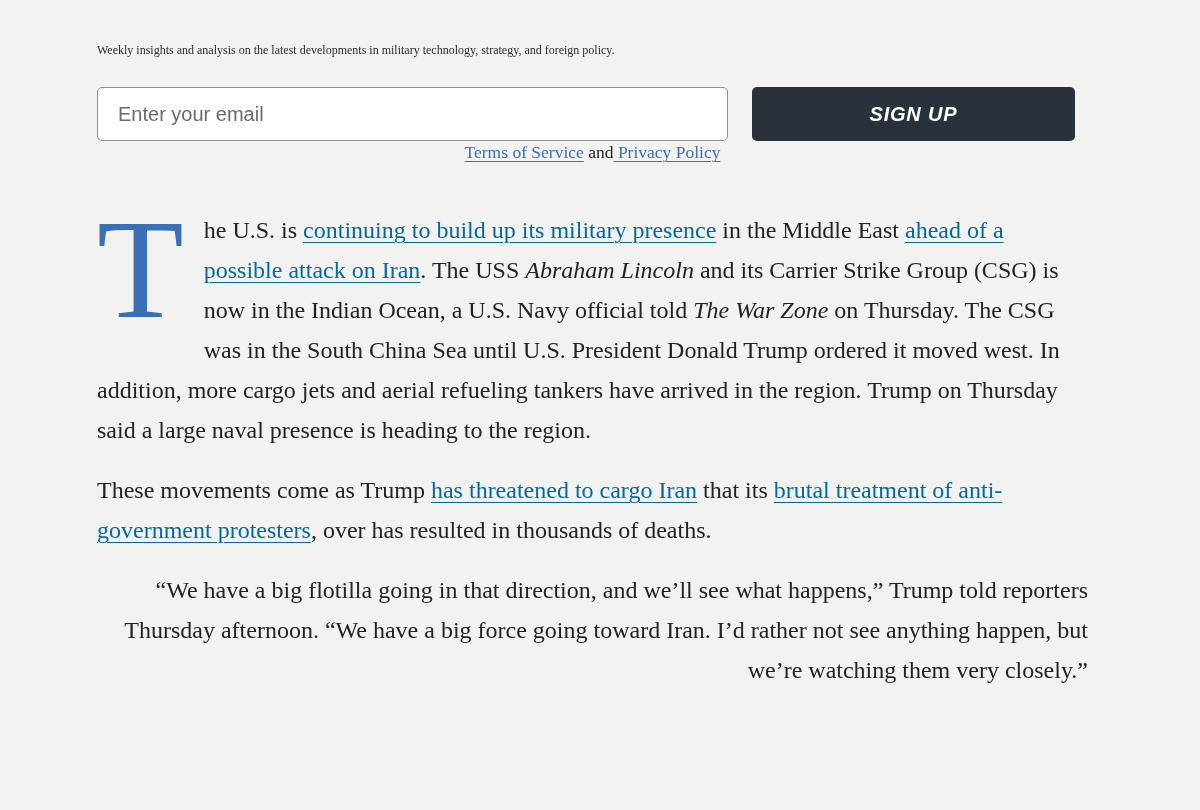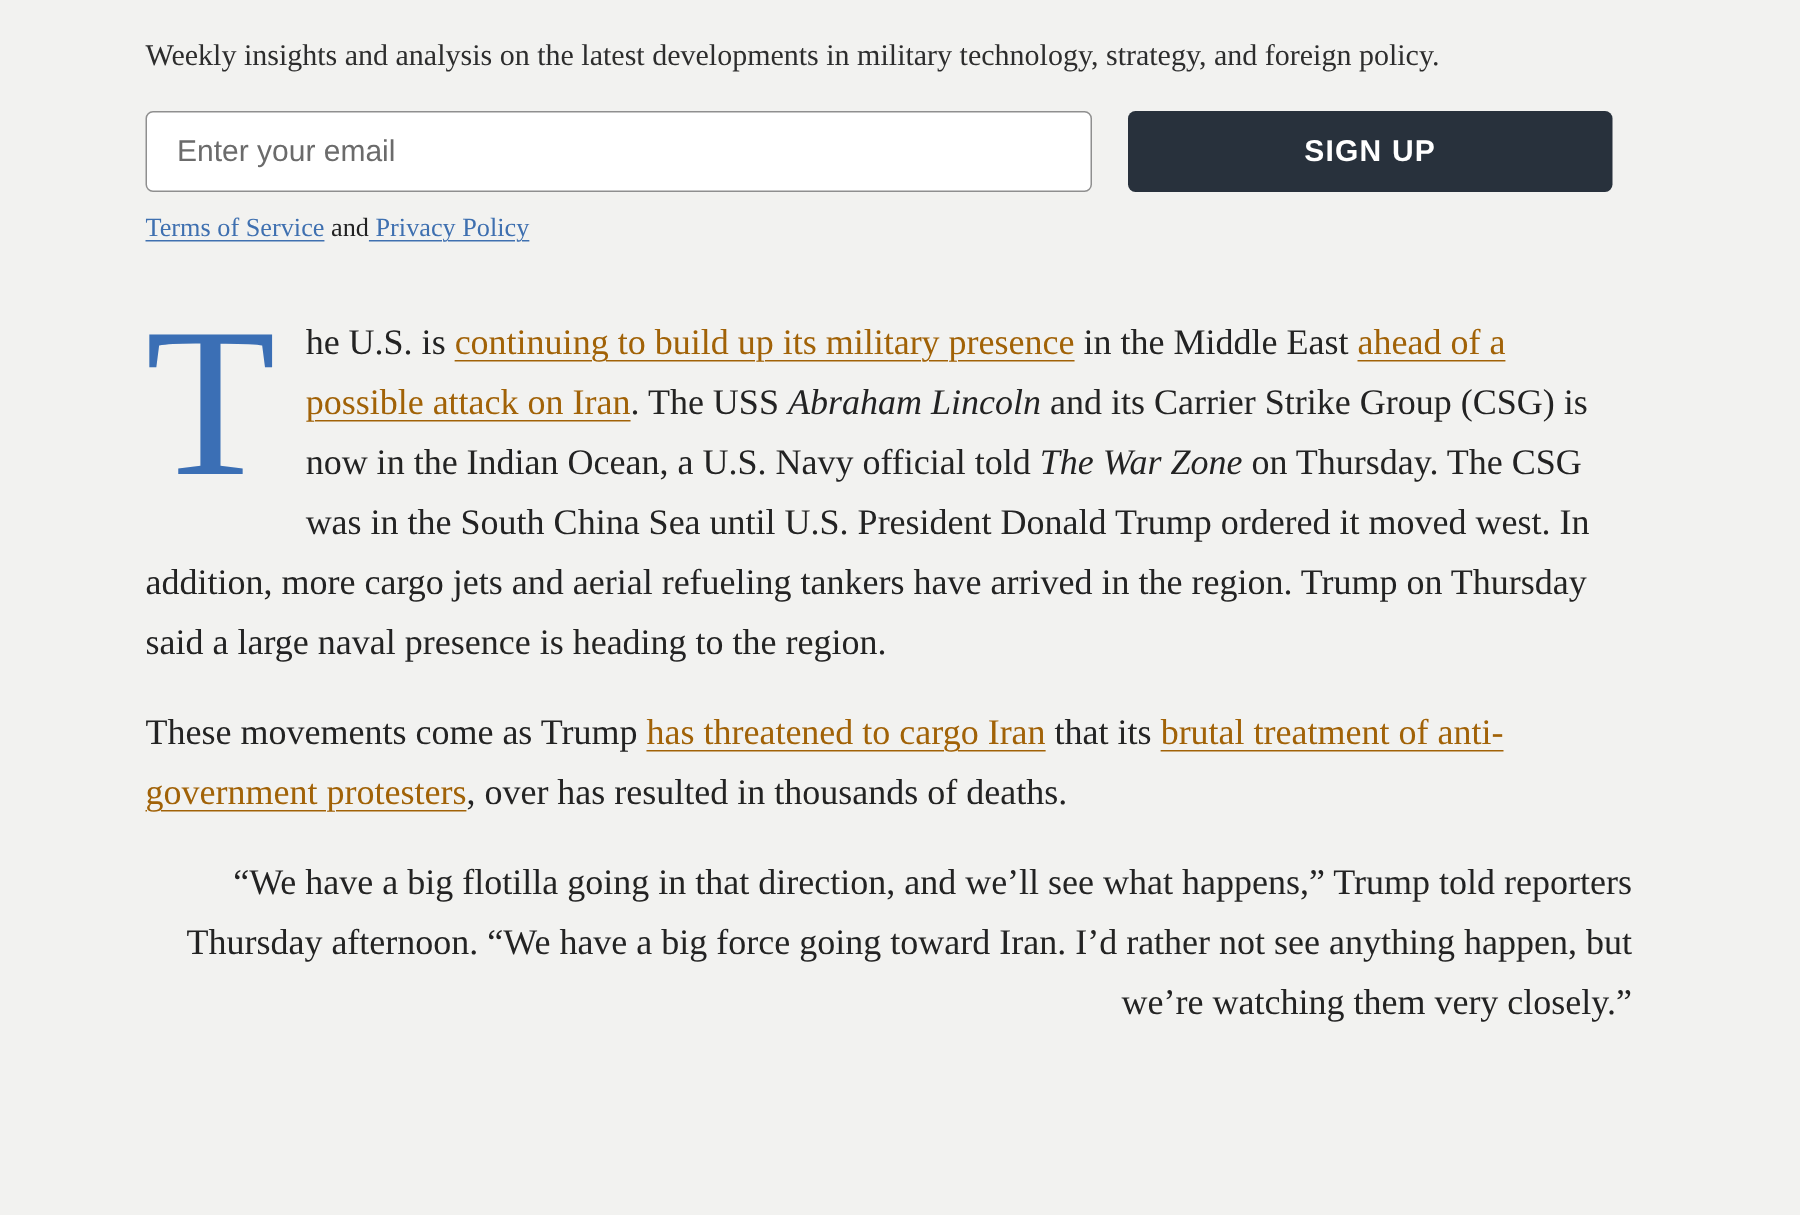--- a/index.html
+++ b/index.html
@@ -16,22 +16,22 @@
   
   .nl-title {
     font-family: "Liberation Sans", sans-serif;
     font-weight: 700;
     font-size: 33px;
     line-height: 40px;
     color: #1d2c3a;
     letter-spacing: -0.3px;
   }
   .nl-desc {
-    margin-top: 8px;
-    font-size: 20px;
+    margin-top: 21px;
+    font-size: 12px;
     line-height: 35px;
     color: #2d2d2d;
     max-width: 952px;
   }
   .form-row {
     margin-top: 19px;
     display: flex;
     gap: 24px;
     width: 978px;
   }
@@ -53,45 +53,46 @@
     height: 54px;
     background: #28313c;
     border: none;
     border-radius: 5px;
     color: #ffffff;
     font-family: "Liberation Sans", sans-serif;
     font-weight: 700;
     font-size: 20px;
     letter-spacing: 0.8px;
     cursor: pointer;
+    font-style: italic;
   }
   .terms {
-    margin-top: 12px;
     font-size: 17.5px;
     line-height: 22px;
     color: #222222;
+    text-align: center;
   }
   .terms a {
     color: #3f70b0;
     text-decoration: underline;
     text-underline-offset: 3px;
     text-decoration-thickness: 1px;
   }
 
   
   .article { margin-top: 47px; }
   .para {
     font-size: 24px;
     line-height: 40px;
     color: #232323;
     margin-bottom: 20px;
   }
   .para:last-child { margin-bottom: 0; text-align: right; }
   .body-link, .para a {
-    color: #a16207;
+    color: #0369a1;
     text-underline-offset: 4px;
     text-decoration-thickness: 1px;
   }
   .para em { font-style: italic; }
   .dropcap {
     float: left;
     font-family: "Liberation Serif", serif;
     font-size: 142px;
     line-height: 126px;
     height: 126px;

